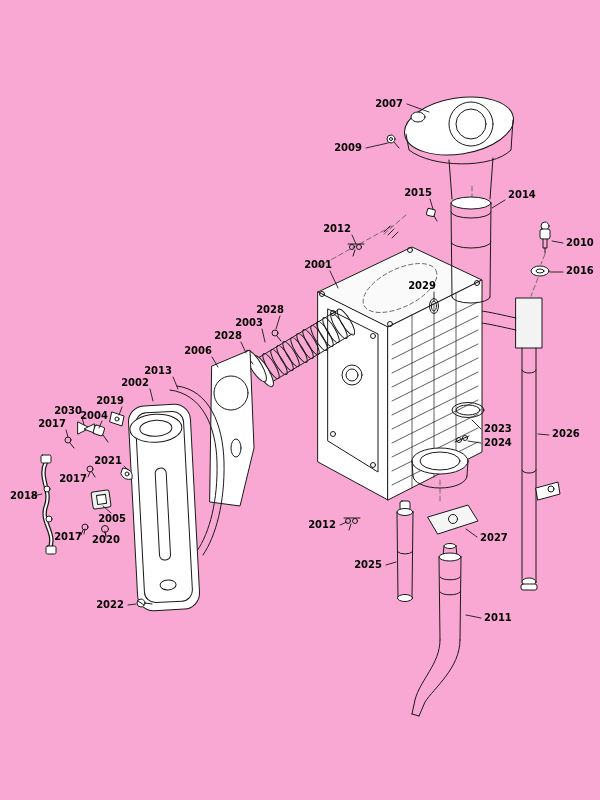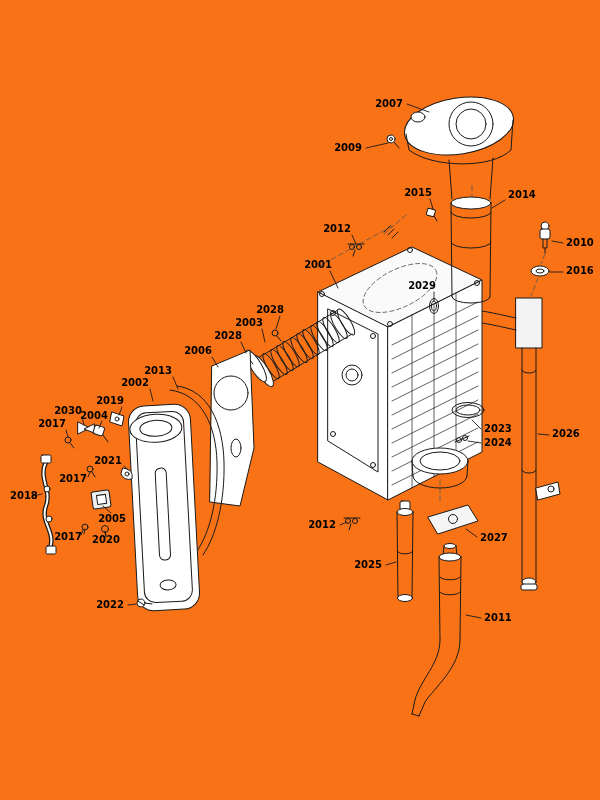--- a/index.html
+++ b/index.html
@@ -1,16 +1,16 @@
 <!DOCTYPE html>
 <html><head>
 <meta charset="utf-8">
 <style>
   html,body{margin:0;padding:0;background:#fff;}
-  .stage{position:relative;width:600px;height:800px;background:#f97316;overflow:hidden;
+  .stage{position:relative;width:600px;height:800px;background:#f9a8d4;overflow:hidden;
          font-family:"DejaVu Sans", sans-serif;}
   .stage svg{position:absolute;left:0;top:0;}
   .part-label{font:bold 10px "DejaVu Sans", sans-serif;fill:#000;}
 </style>
 </head>
 <body>
 
 <div class="stage">
 <svg width="600" height="800" viewBox="0 0 600 800">
   <g stroke="#1a1a1a" stroke-width="1" fill="none" stroke-linecap="round" stroke-linejoin="round">

